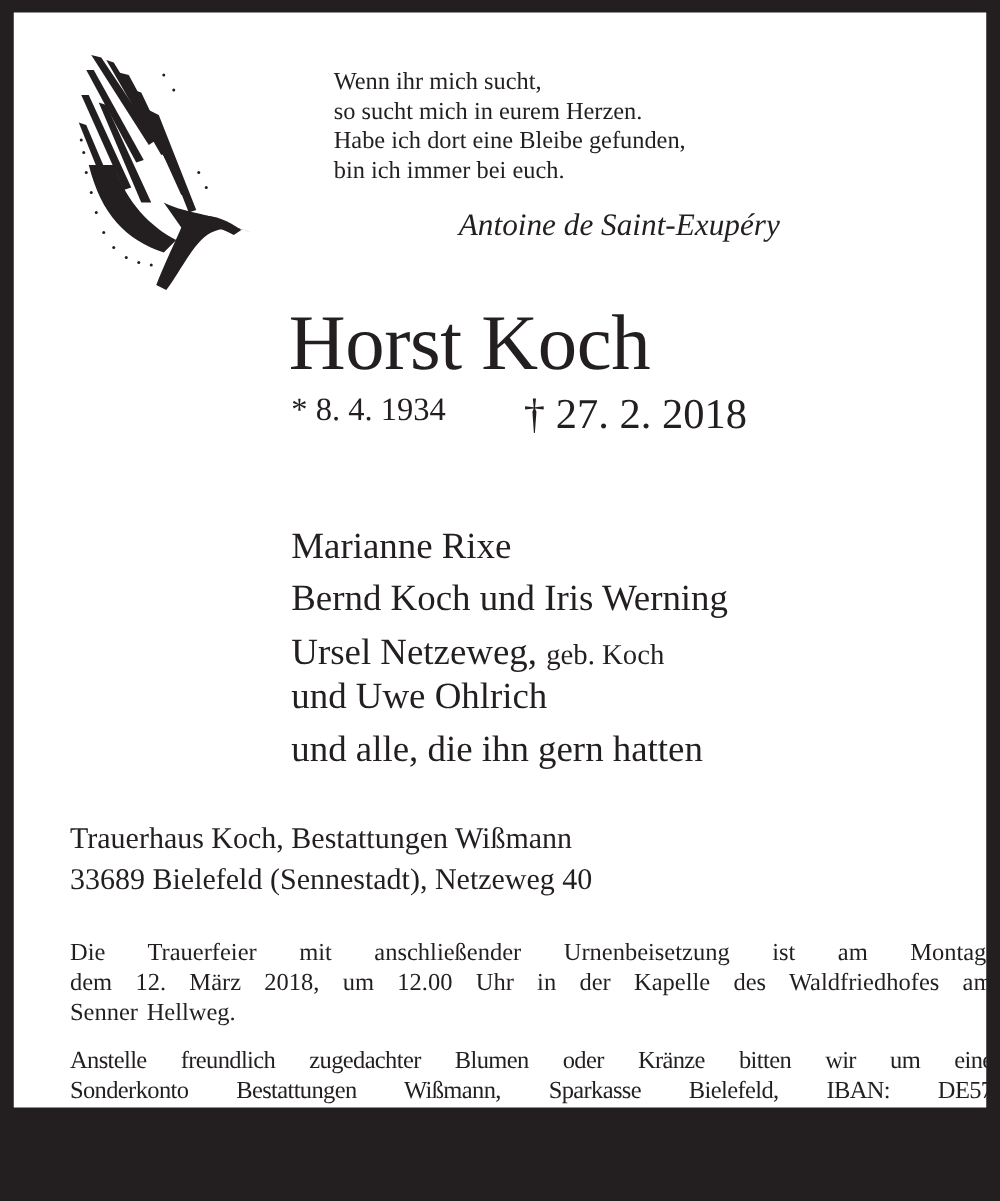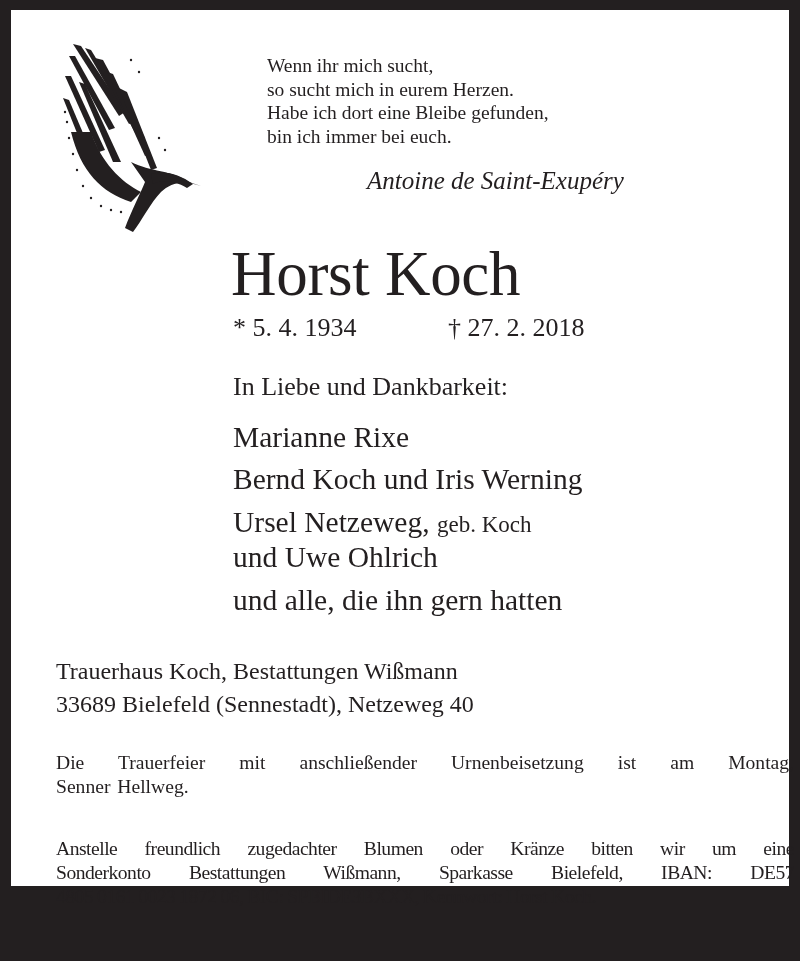--- a/index.html
+++ b/index.html
@@ -15,21 +15,21 @@
     background: #ffffff;
   }
   .abs { position: absolute; white-space: nowrap; }
   .hands { position: absolute; left: 50px; top: 32px; width: 145px; height: 192px; }
 
   .poem { left: 256px; top: 44px; font-size: 19.5px; line-height: 23.6px; }
   .poem-author { left: 356px; top: 157px; font-size: 25px; font-style: italic; }
 
   .name { left: 220px; top: 224px; font-size: 63px; line-height: 80px; letter-spacing: -0.3px; }
   .birth { left: 222px; top: 303px; font-size: 26px; }
-  .death { left: 437px; top: 303px; font-size: 26px; }
+  .death { left: 408px; top: 303px; font-size: 34px; }
 
   .mourn-head { left: 222px; top: 362px; font-size: 26px; }
   .mourner { left: 222px; font-size: 29.5px; }
   .m1 { top: 411px; }
   .m2 { top: 453px; }
   .m3 { top: 496px; }
   .m3 .small { font-size: 23px; }
   .m4 { top: 531px; }
   .m5 { top: 574px; }
 
@@ -88,40 +88,40 @@
 
   <div class="abs poem">
     <div>Wenn ihr mich sucht,</div>
     <div>so sucht mich in eurem Herzen.</div>
     <div>Habe ich dort eine Bleibe gefunden,</div>
     <div>bin ich immer bei euch.</div>
   </div>
   <div class="abs poem-author">Antoine de Saint-Exupéry</div>
 
   <div class="abs name">Horst Koch</div>
-  <div class="abs birth">* 5. 4. 1934</div>
+  <div class="abs birth">* 8. 4. 1934</div>
   <div class="abs death">† 27. 2. 2018</div>
 
-  <div class="abs mourn-head">In Liebe und Dankbarkeit:</div>
   <div class="abs mourner m1">Marianne Rixe</div>
   <div class="abs mourner m2">Bernd Koch und Iris Werning</div>
   <div class="abs mourner m3">
     <span>Ursel Netzeweg,</span>
     <span class="small">geb. Koch</span>
   </div>
   <div class="abs mourner m4">und Uwe Ohlrich</div>
   <div class="abs mourner m5">und alle, die ihn gern hatten</div>
 
   <div class="abs house">
     <div>Trauerhaus Koch, Bestattungen Wißmann</div>
     <div>33689 Bielefeld (Sennestadt), Netzeweg 40</div>
   </div>
 
   <div class="para p1">
     <span class="j">Die Trauerfeier mit anschließender Urnenbeisetzung ist am Montag,</span>
+    <span class="j">dem 12. März 2018, um 12.00 Uhr in der Kapelle des Waldfriedhofes am</span>
     <span>Senner Hellweg.</span>
   </div>
 
   <div class="para p2">
     <span class="j">Anstelle freundlich zugedachter Blumen oder Kränze bitten wir um eine</span>
     <span class="j">Sonderkonto Bestattungen Wißmann, Sparkasse Bielefeld, IBAN: DE57</span>
     <span>4805 0161 0023 1872 06, BIC: SPBIDE3BXXX, Kennwort: Horst Koch.</span>
   </div>
 </div>
 

